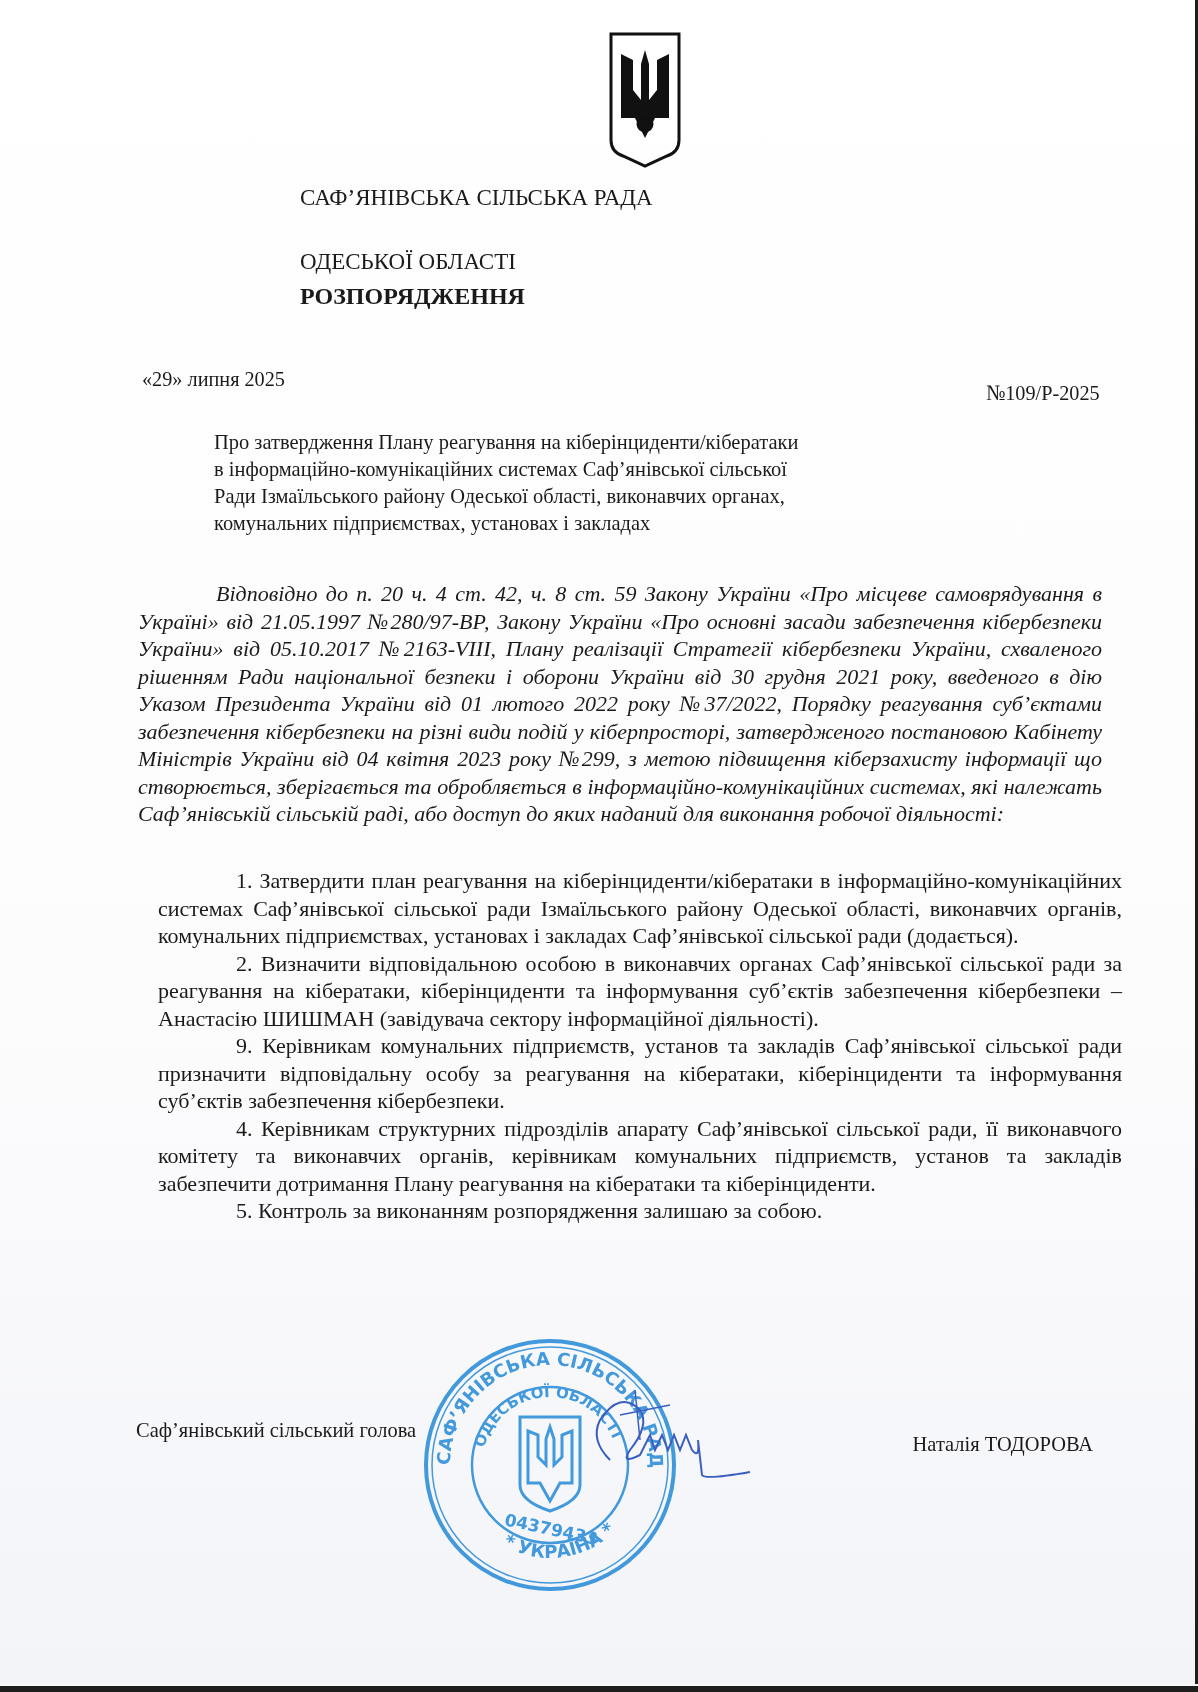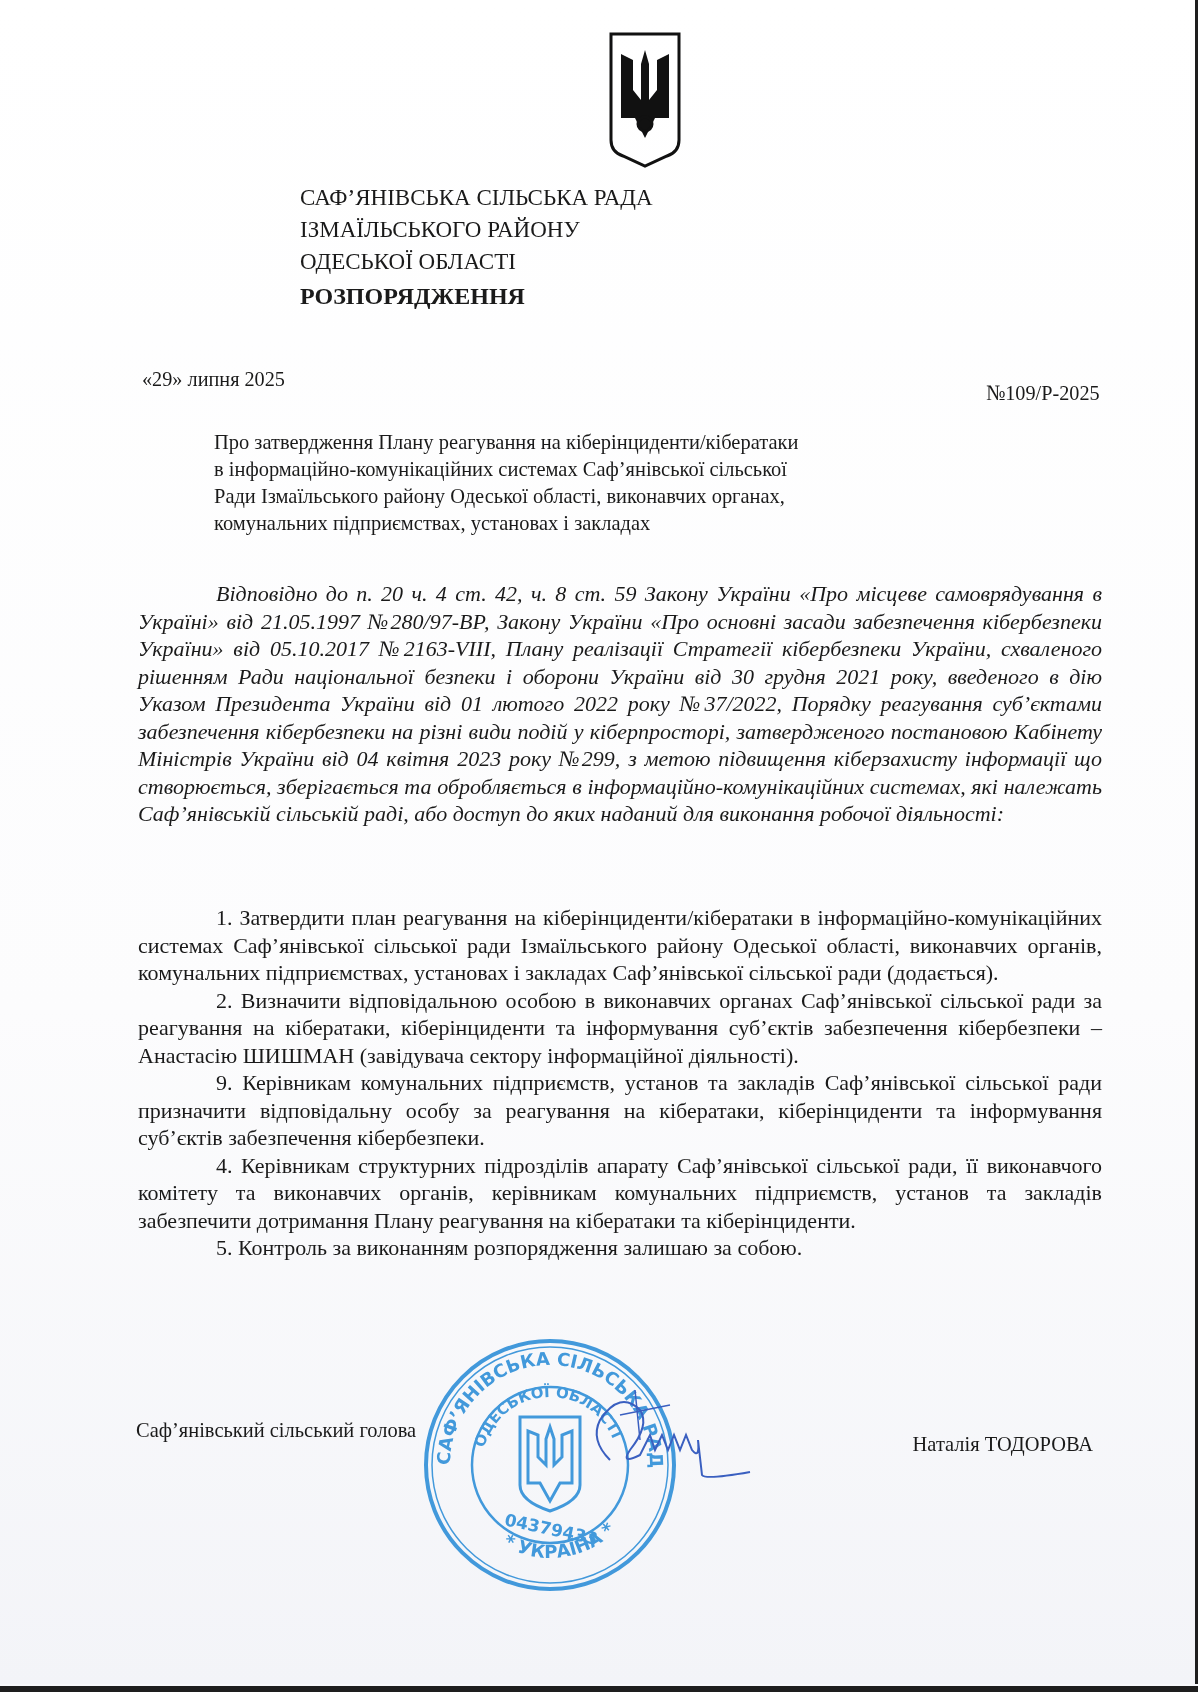--- a/index.html
+++ b/index.html
@@ -21,40 +21,39 @@
     .h2 { top: 214px; }
     .h3 { top: 246px; }
     .h4 { top: 280px; font-weight: bold; font-size: 24px; }
     .h5 { top: 312px; }
     .date { position: absolute; left: 142px; top: 366px; font-size: 22px; transform: scaleX(0.92); transform-origin: left; }
     .number { position: absolute; right: 95px; top: 380px; font-size: 22px; transform: scaleX(0.92); transform-origin: right; }
     .subject { position: absolute; left: 214px; top: 428px; font-size: 22px; line-height: 27px; transform: scaleX(0.93); transform-origin: left; width: 760px; }
     .subject div { white-space: nowrap; }
     .body-text { position: absolute; left: 138px; width: 964px; font-size: 22px; line-height: 27.5px; text-align: justify; text-align-last: left; }
     .preamble { top: 580px; text-indent: 78px; font-style: italic; }
-    .items { top: 904px; }
+    .items { top: 867px; margin-left: 20px; }
     .items p { margin: 0; text-indent: 78px; }
     .sig-left { position: absolute; left: 136px; top: 1417px; font-size: 22px; transform: scaleX(0.93); transform-origin: left; }
     .sig-right { position: absolute; right: 102px; top: 1431px; font-size: 22px; transform: scaleX(0.93); transform-origin: right; }
     .stamp { position: absolute; left: 420px; top: 1335px; width: 260px; height: 260px; opacity: 0.9; }
     .signature { position: absolute; left: 580px; top: 1380px; width: 180px; height: 110px; }
   </style>
 </head>
 <body>
 
 <div class="page">
 
   <svg class="emblem" viewBox="0 0 76 140">
     <path d="M4 4 H72 V110 Q72 122 60 126 L38 136 L16 126 Q4 122 4 110 Z" fill="none" stroke="#111" stroke-width="3"></path>
     <path d="M38 20 L42 34 L42 70 L50 60 L50 30 L62 24 L62 88 L48 88 L44 96 L38 108 L32 96 L28 88 L14 88 L14 24 L26 30 L26 60 L34 70 L34 34 Z" fill="#111"></path>
     <circle cx="38" cy="94" r="7" fill="none" stroke="#111" stroke-width="3"></circle>
   </svg>
 
   <div class="header h1">САФ’ЯНІВСЬКА СІЛЬСЬКА РАДА</div>
-  <div class="header h2">ІЗМАЇЛЬСЬКОГО РАЙОНУ</div>
   <div class="header h3">ОДЕСЬКОЇ ОБЛАСТІ</div>
   <div class="header h4">РОЗПОРЯДЖЕННЯ</div>
 
   <div class="date">«29» липня 2025</div>
   <div class="number">№109/Р-2025</div>
 
   <div class="subject">
     <div>Про затвердження Плану реагування на кіберінциденти/кібератаки</div>
     <div>в інформаційно-комунікаційних системах Саф’янівської сільської</div>
     <div>Ради Ізмаїльського району Одеської області, виконавчих органах,</div>

